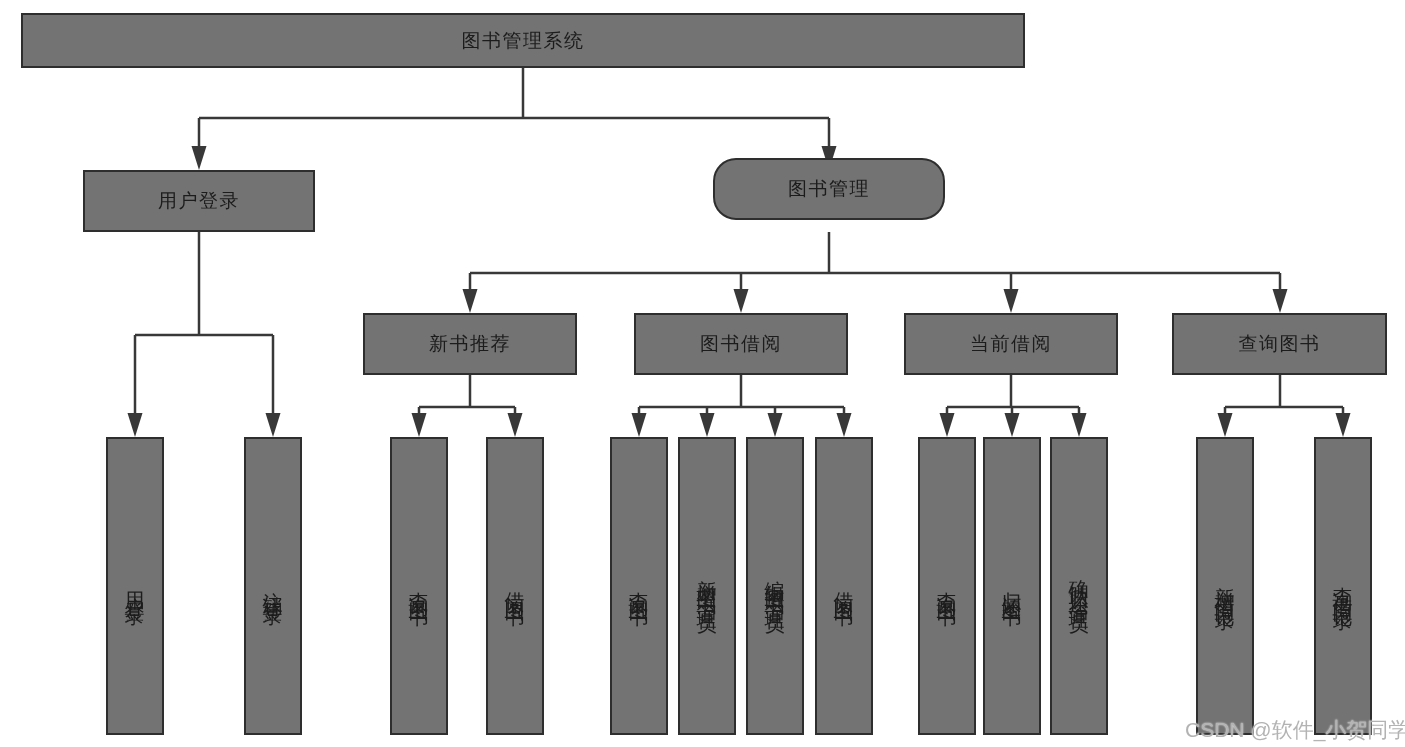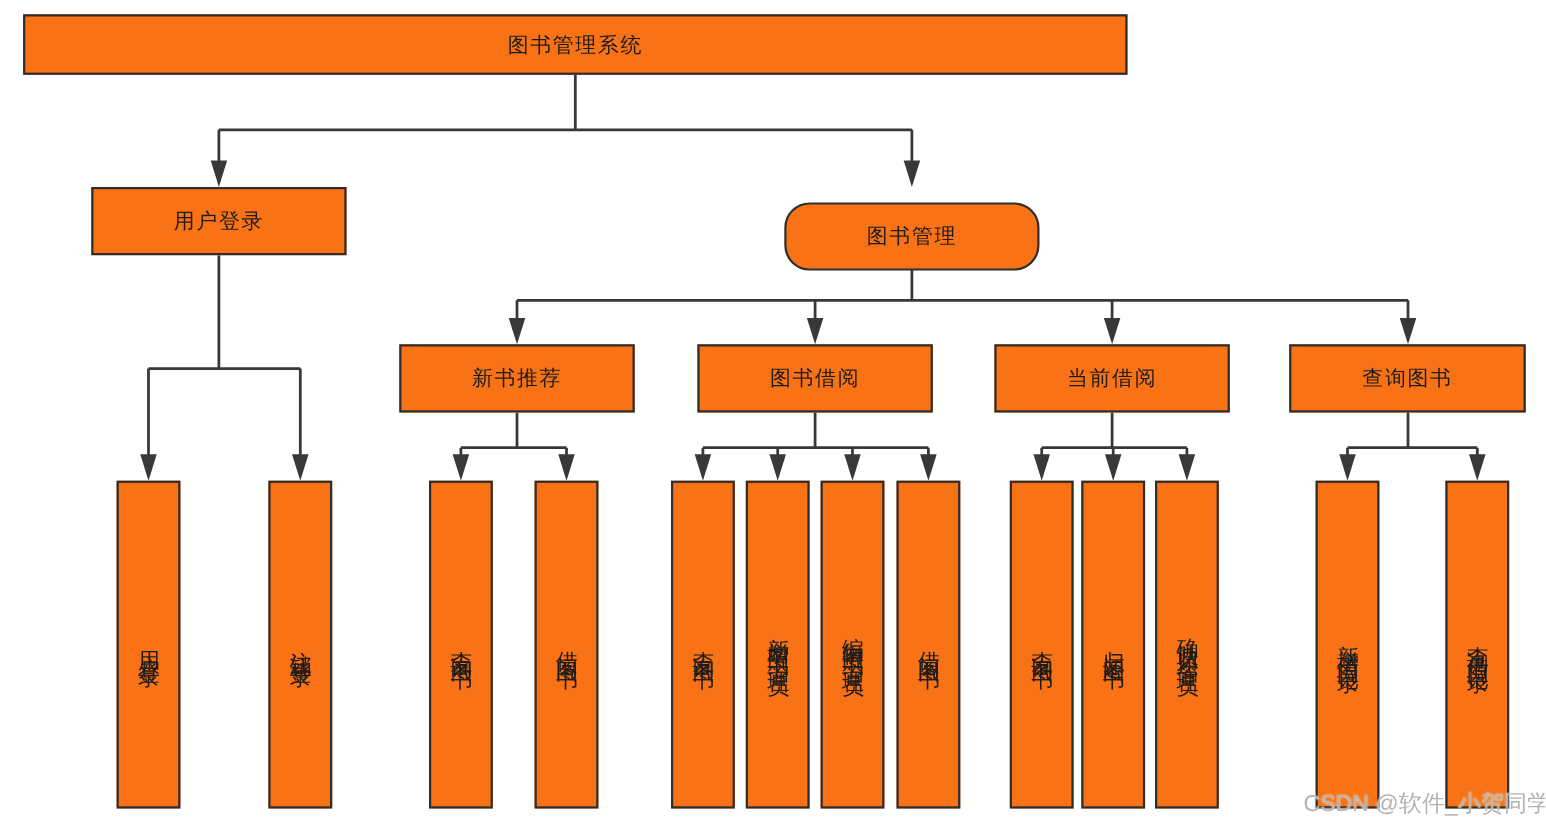--- a/index.html
+++ b/index.html
@@ -2,33 +2,33 @@
 <html><head>
 <meta charset="utf-8">
 <style>
   html,body{margin:0;padding:0;background:#ffffff;}
   #canvas{
     position:relative;width:1405px;height:747px;background:#ffffff;overflow:hidden;
     font-family:"Liberation Sans","DejaVu Sans",sans-serif;
   }
   #connectors{position:absolute;left:0;top:0;width:1405px;height:747px;}
   .box{
-    position:absolute;background:#f97316;border:2.5px solid #2e2e2e;
+    position:absolute;background:#737373;border:2.5px solid #2e2e2e;
     box-sizing:border-box;display:flex;align-items:center;justify-content:center;
     color:#1c1c1c;
   }
   .hbox span{font-size:19px;letter-spacing:1.5px;white-space:nowrap;}
   .leaf{top:437px;width:58px;height:298px;}
   .leaf span{
     writing-mode:vertical-rl;font-size:20px;letter-spacing:5px;line-height:1;
     white-space:nowrap;
   }
   .b-root{left:21px;top:13px;width:1004px;height:55px;}
   .b-login{left:83px;top:170px;width:232px;height:62px;}
-  .b-mgmt{left:713px;top:184px;width:232px;height:62px;border-radius:23px;}
+  .b-mgmt{left:713px;top:158px;width:232px;height:62px;border-radius:23px;}
   .b-newbook{left:363px;top:313px;width:214px;height:62px;}
   .b-borrow{left:634px;top:313px;width:214px;height:62px;}
   .b-current{left:904px;top:313px;width:214px;height:62px;text-align:center;}
   .b-records{left:1172px;top:313px;width:215px;height:62px;}
   .b-l1{left:106px;}  .b-l2{left:244px;}  .b-l3{left:390px;}  .b-l4{left:486px;}
   .b-l5{left:610px;}  .b-l6{left:678px;}  .b-l7{left:746px;}  .b-l8{left:815px;}
   .b-l9{left:918px;}  .b-l10{left:983px;} .b-l11{left:1050px;}
   .b-l12{left:1196px;}.b-l13{left:1314px;}
   #watermark{
     position:absolute;left:1185px;top:716px;z-index:5;

